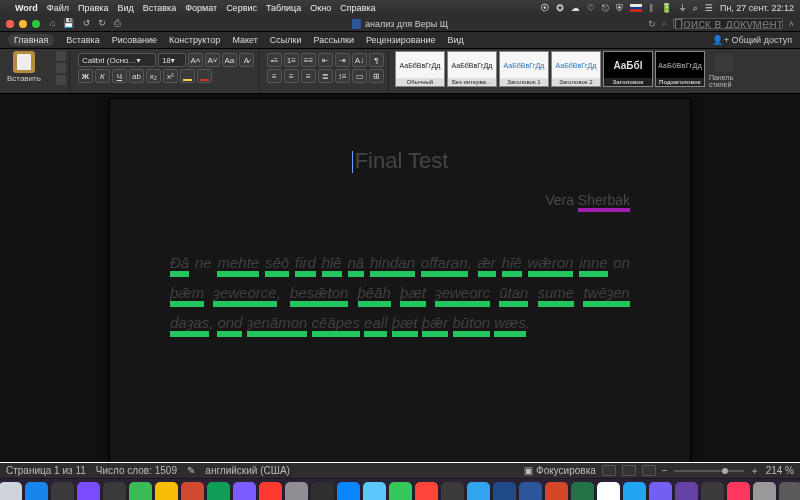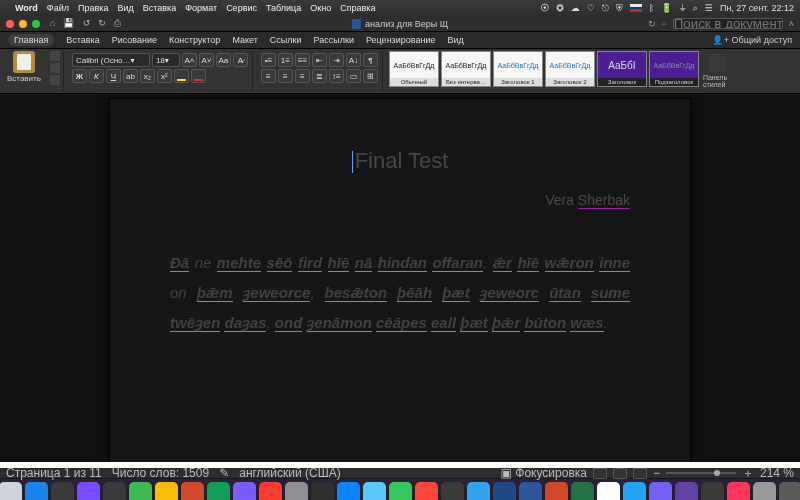--- a/index.html
+++ b/index.html
@@ -35,38 +35,38 @@
   .minibtn{width:10px;height:10px;background:#444;border-radius:1px;display:inline-block;}
   .fontrow{display:flex; gap:2px; align-items:center;}
   .sel{height:14px; background:#2a2a2a; border:1px solid #555; border-radius:2px; padding:0 3px; display:flex; align-items:center; font-size:8px; color:#ddd;}
   .btn{width:15px;height:14px;background:#3a3a3a;border:1px solid #555;border-radius:2px;display:flex;align-items:center;justify-content:center;font-size:8px;color:#ddd;}
   .row{display:flex; gap:2px;}
   .colorbtn{width:15px;height:14px;background:#3a3a3a;border:1px solid #555;border-radius:2px;position:relative;}
   .colorbtn.ry::after{content:"";position:absolute;bottom:1px;left:2px;right:2px;height:2px;background:#ffd633;}
   .colorbtn.rr::after{content:"";position:absolute;bottom:1px;left:2px;right:2px;height:2px;background:#d13438;}
   .styles{display:flex; gap:2px; margin-left:2px;}
   .stylecard{width:50px;height:36px;background:#f6f6f6;border:1px solid #888;display:flex;flex-direction:column;}
-  .stylecard.dark{background:#4c1d95;}
+  .stylecard.dark{background:#000000;font-weight:bold;}
   .stylecard .prev{flex:1;display:flex;align-items:center;justify-content:center;font-size:7px;color:#222;}
   .stylecard.dark .prev{color:#ddd;}
   .stylecard .lbl{font-size:6px;text-align:center;padding:1px 0;background:#ddd;color:#222;}
   .stylecard.dark .lbl{background:#222;color:#ccc;}
   .panel{width:30px;display:flex;flex-direction:column;align-items:center;justify-content:center;gap:2px;color:#bbb;font-size:7px;}
   .panel .pi{width:18px;height:18px;background:#3a3a3a;border-radius:2px;}
   
   .docwrap{height:368px;background:#111;display:flex;justify-content:center;overflow:hidden;position:relative;}
   .page{margin-top:5px;width:580px;height:420px;background:#161616;box-shadow:0 0 0 1px #000, 0 2px 10px rgba(0,0,0,.7);padding:40px 60px;color:#3a3a3a;}
   .title{text-align:center;font-size:22px;color:#454545;margin-top:9px;margin-bottom:18px;}
   .cursor{display:inline-block;width:1px;height:22px;background:#6aa0ff;vertical-align:middle;margin-right:2px;}
   .author{text-align:right;font-size:14px;color:#4a4a4a;margin-bottom:40px;}
-  .author .ul{border-bottom:1px solid #a21caf;text-align:center;}
+  .author .ul{border-bottom:4px solid #a21caf;text-align:center;}
   .body{font-size:15px;font-style:italic;color:#404040;line-height:2.0;text-align:justify;}
-  .body .u{border-bottom:1px solid #22c55e;font-weight:bold;}
-  
-  .status{height:16px;background:#2d2d2d;display:flex;align-items:center;padding:0 6px;gap:10px;font-size:12px;color:#bbb;border-top:6px solid #ffffff;}
+  .body .u{border-bottom:6px solid #22c55e;}
+  
+  .status{height:16px;background:#2d2d2d;display:flex;align-items:center;padding:0 6px;gap:10px;font-size:10px;color:#bbb;border-top:1px solid #ffffff;}
   .status .right{margin-left:auto;display:flex;gap:6px;align-items:center;}
   .vbtn{width:14px;height:11px;background:#333;border:1px solid #555;border-radius:1px;}
   .zoombar{width:70px;height:2px;background:#555;position:relative;}
   .zoombar::after{content:"";position:absolute;width:6px;height:6px;border-radius:50%;background:#aaa;top:-2px;left:48px;}
   
   .dock{height:32px;display:flex;justify-content:center;align-items:flex-end;padding-bottom:2px;background:linear-gradient(#1b1326,#100a18);}
   .dockinner{display:flex;gap:3px;background:rgba(255,255,255,.07);padding:3px 5px;border-radius:7px;}
   .di{width:23px;height:23px;border-radius:5px;}
 </style>
 </head>
@@ -136,21 +136,21 @@
   <span class="tab">Макет</span>
   <span class="tab">Ссылки</span>
   <span class="tab">Рассылки</span>
   <span class="tab">Рецензирование</span>
   <span class="tab">Вид</span>
   <span class="share">👤+ <span>Общий доступ</span></span>
 </div>
 
 <div class="ribbon">
   <div class="grp">
-    <div style="display:flex;gap:9px">
+    <div style="display:flex;gap:15px">
       <div class="paste">
         <div class="icn"></div>
         <span>Вставить</span>
       </div>
       <div style="display:flex;flex-direction:column;gap:2px;justify-content:center">
         <span class="minibtn"></span>
         <span class="minibtn"></span>
         <span class="minibtn"></span>
       </div>
     </div>

